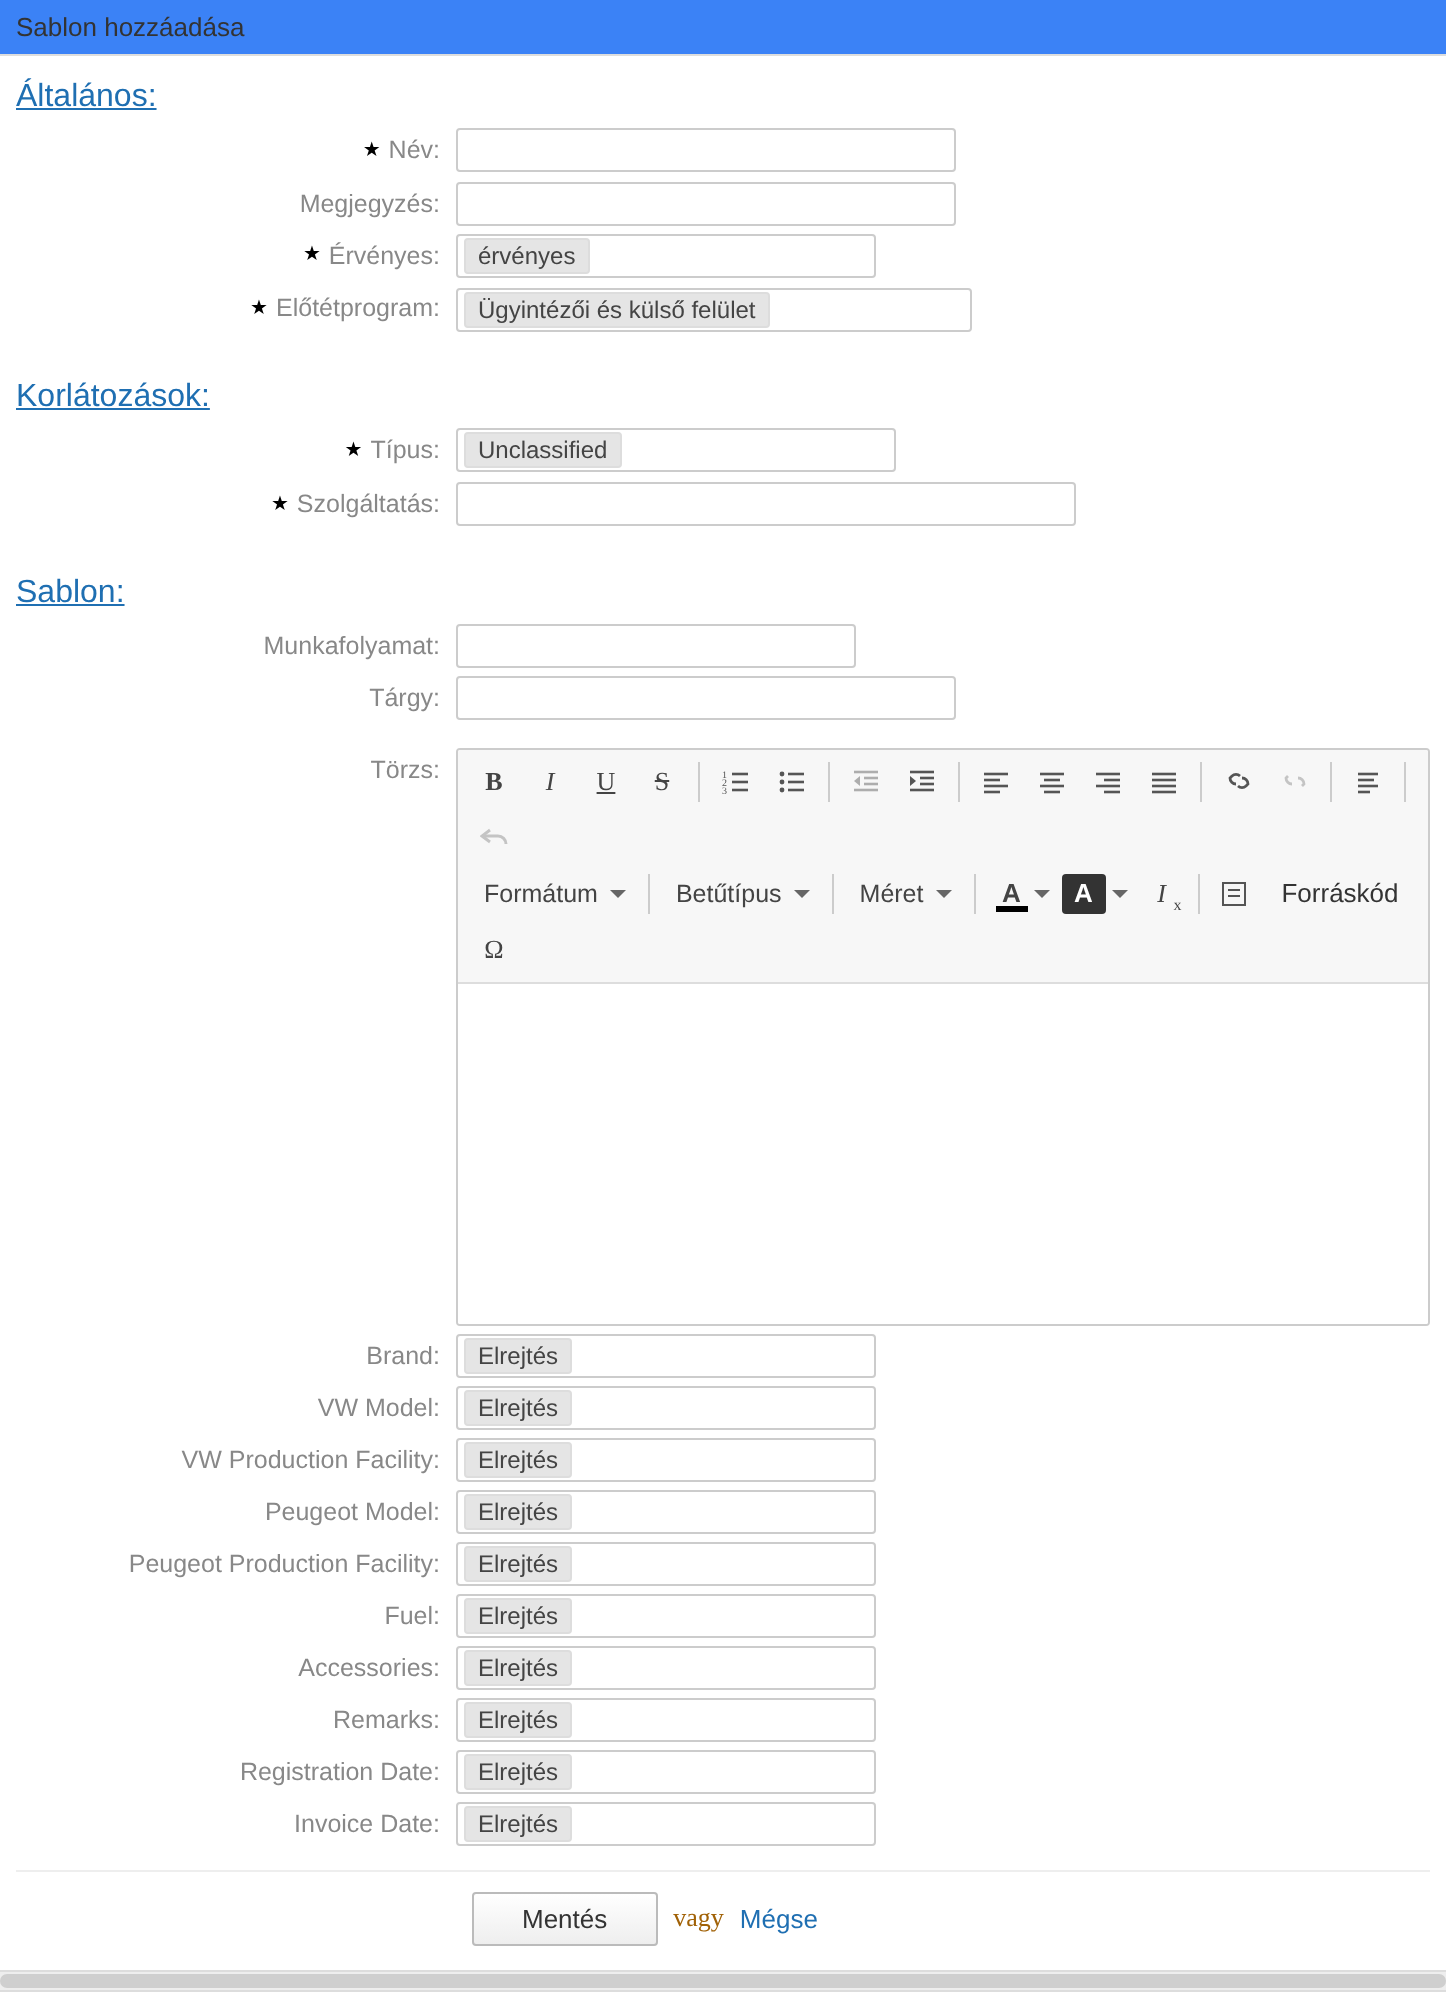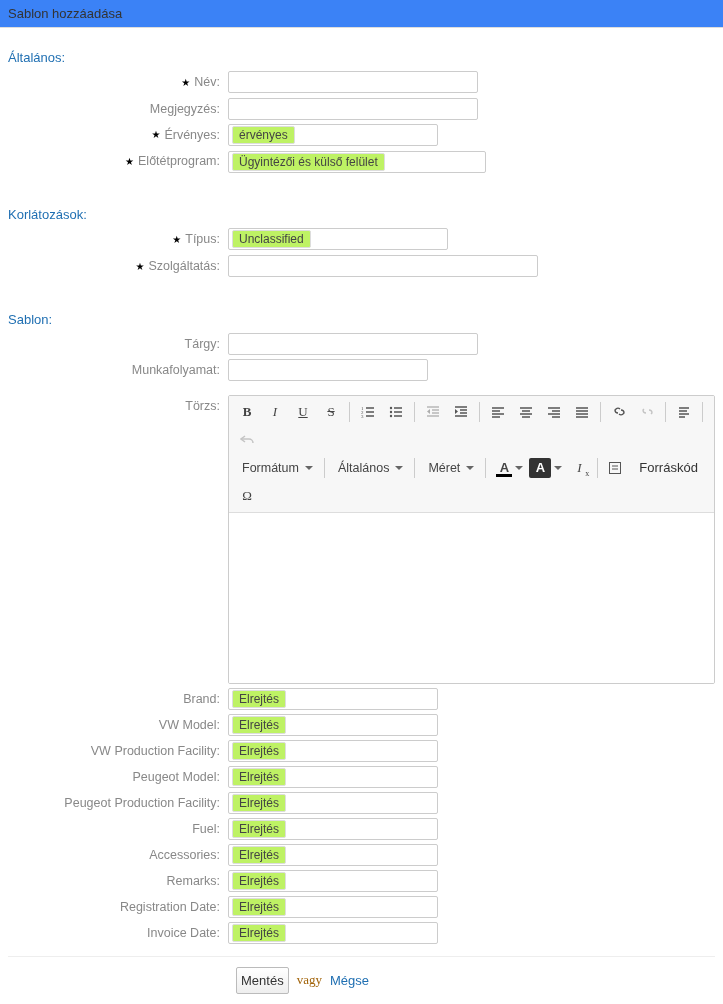--- a/index.html
+++ b/index.html
@@ -12,22 +12,23 @@
   }
   .header {
     background: #3b82f6;
     padding: 6px 8px;
     font-size: 13px;
     color: #333;
     border-bottom: 1px solid #ddd;
   }
   .section-title {
     color: #1f6fb2;
-    font-size: 13px;
-    padding: 22px 8px 2px 8px;
+    font-size: 16px;
+    padding: 12px 8px 2px 8px;
+    text-decoration: underline;
   }
   .form {
     padding: 0 8px 8px 8px;
   }
   .row {
     display: flex;
     align-items: center;
     margin: 4px 0;
   }
   .row.top { align-items: flex-start; }
@@ -60,21 +61,21 @@
   }
   .select {
     display: inline-flex;
     align-items: center;
     position: relative;
     width: 210px;
     padding: 0 3px;
   }
   .select.wider { width: 258px; }
   .tag {
-    background: #bef264;
+    background: #e5e5e5;
     border: 1px solid #ddd;
     border-radius: 2px;
     padding: 1px 6px;
     font-size: 12px;
     color: #444;
   }
   .attachments {
     width: 310px; height: 22px;
     background: #ddd;
     border: 1px solid #ccc;
@@ -137,21 +138,21 @@
   .footer-row {
     display: flex; align-items: center;
     gap: 8px;
     padding: 10px 0 4px 228px;
     border-top: 1px solid #eee;
     margin-top: 12px;
   }
   .btn {
     border: 1px solid #bbb;
     background: linear-gradient(#fff,#eee);
-    padding: 5px 4px;
+    padding: 5px 24px;
     font-size: 13px;
     border-radius: 2px;
     cursor: pointer;
     color: #333;
   }
   .link { color: #1f6fb2; cursor: pointer; }
   .muted { color: #a16207; font-family: Liberation Serif, serif; }
   .scrollbar {
     height: 11px;
     background: #eee;
@@ -221,29 +222,29 @@
     <div class="label"><span class="star">★</span><span>Szolgáltatás:</span></div>
     <div class="value">
         <input type="text" class="med" style="">
       </div>
   </div>
 </div>
 
 <div class="section-title">Sablon:</div>
 <div class="form">
   <div class="row">
+    <div class="label"><span>Munkafolyamat:</span></div>
+    <div class="value">
+        <input type="text" class="shorter" style="">
+      </div>
+  </div>
+  <div class="row">
     <div class="label"><span>Tárgy:</span></div>
     <div class="value">
         <input type="text" class="short" style="">
-      </div>
-  </div>
-  <div class="row">
-    <div class="label"><span>Munkafolyamat:</span></div>
-    <div class="value">
-        <input type="text" class="shorter" style="">
       </div>
   </div>
 
   <div class="row top" style="margin-top:14px">
     <div class="label"><span>Törzs:</span></div>
     <div class="value">
       <div class="editor-wrap">
         <div class="toolbar">
           <span class="tb-btn" style="font-weight:bold">B</span>
           <span class="tb-btn" style="font-style:italic">I</span>
@@ -375,21 +376,21 @@
           </span>
 
           <div style="flex-basis:100%; height:0"></div>
 
           <span class="tb-combo">
             <span>Formátum</span>
               <span class="tb-caret"></span>
           </span>
           <span class="tb-sep"></span>
           <span class="tb-combo">
-            <span>Általános</span>
+            <span>Betűtípus</span>
               <span class="tb-caret"></span>
           </span>
           <span class="tb-sep"></span>
           <span class="tb-combo">
             <span>Méret</span>
               <span class="tb-caret"></span>
           </span>
           <span class="tb-sep"></span>
           <span class="tb-btn" style="position:relative;font-family:Arial;font-weight:bold">A<span style="position:absolute;left:4px;right:4px;bottom:3px;height:3px;background:#000"></span></span>
           <span style="display:inline-flex;align-items:center;margin-left:-3px">

